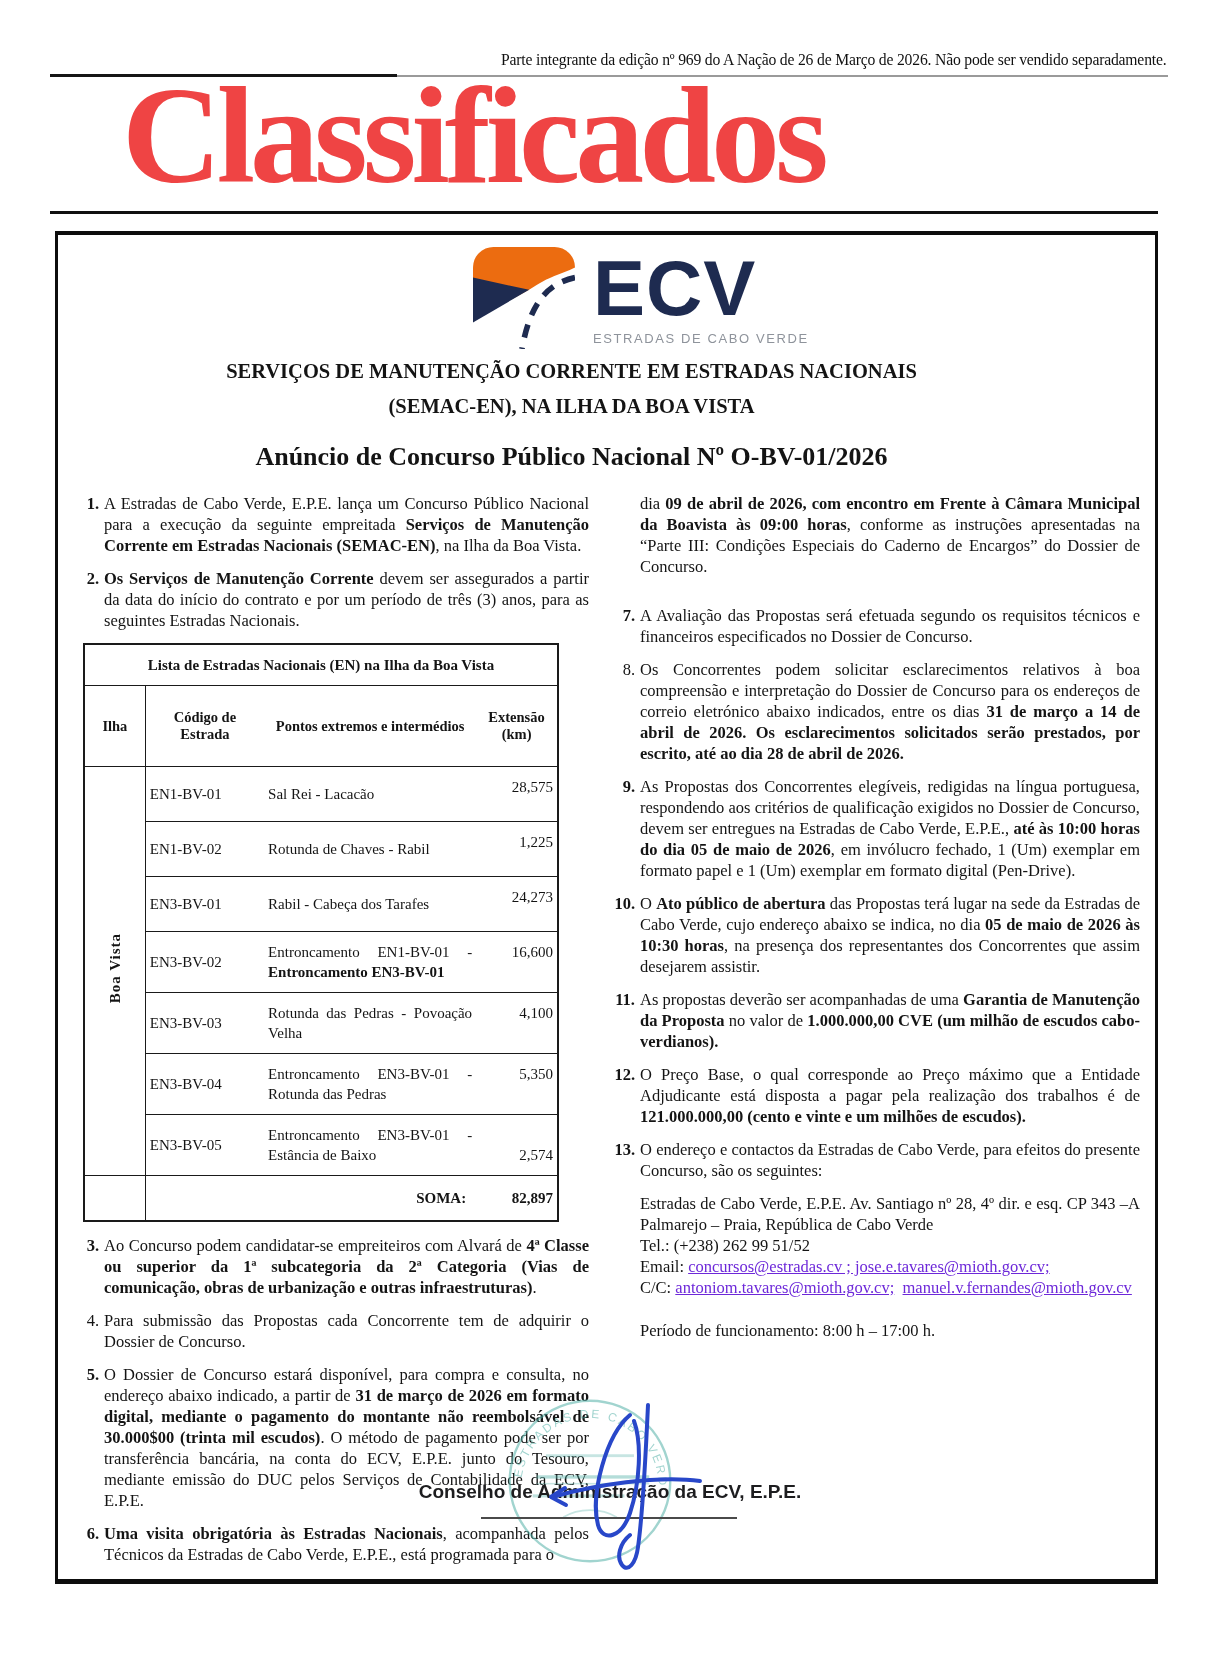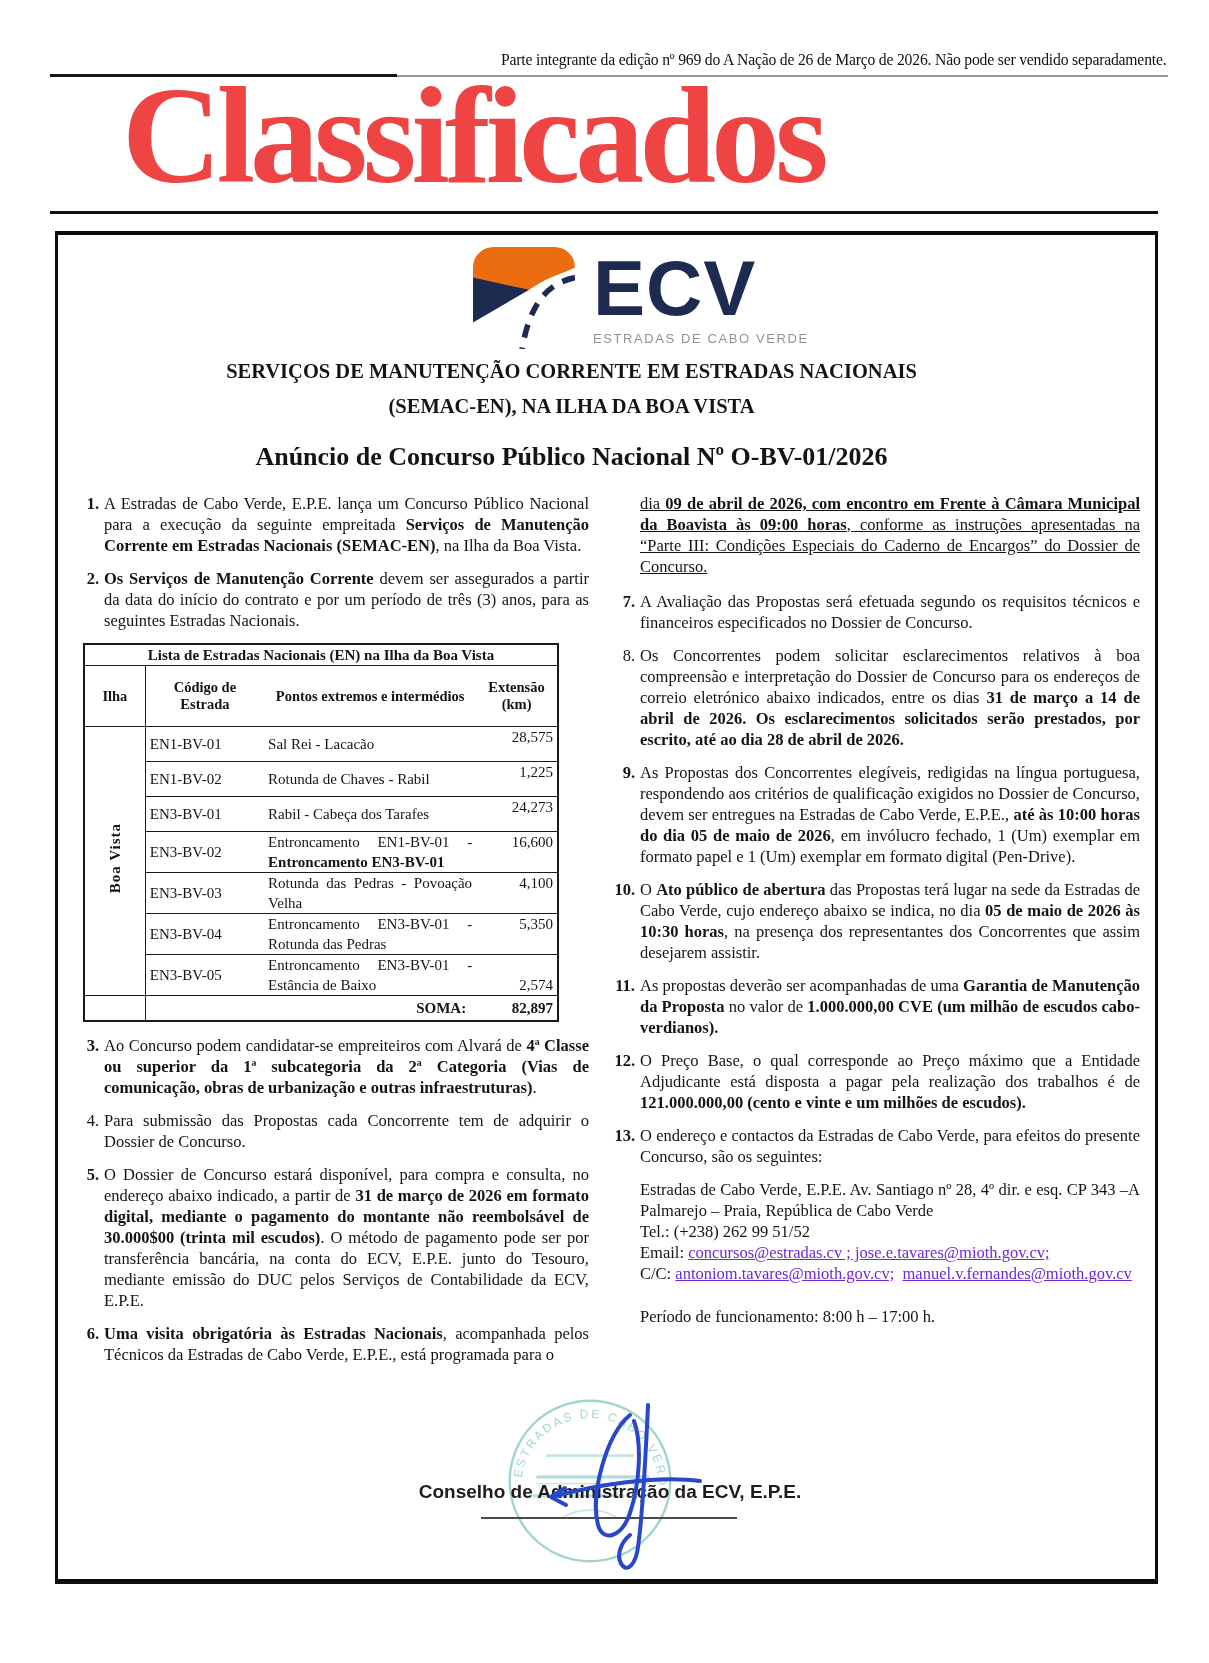--- a/index.html
+++ b/index.html
@@ -37,29 +37,29 @@
   
   .col{position:absolute;top:258px;font-size:16.5px;line-height:21px;text-align:justify;}
   .col-left{left:25px;width:506px;}
   .col-right{left:554px;width:528px;}
   .item{position:relative;margin-bottom:12px;}
   .col-left .item{padding-left:21px;}
   .col-right .item{padding-left:28px;}
   .num{position:absolute;left:0;top:0;text-align:right;}
   .col-left .num{width:16px;}
   .col-right .num{width:23px;}
-  .cont-par{padding-left:28px;margin-bottom:14px;text-decoration:underline;}
+  .cont-par{padding-left:28px;margin-bottom:28px;}
   .addr{padding-left:28px;margin-bottom:0;}
   .addr a{color:#6d28d9;text-decoration:underline;}
   .period{padding-left:28px;margin-top:22px;}
 
   
   table.roads{border-collapse:collapse;width:476px;margin:10px 0 13px 0;
               font-size:15px;line-height:20px;border:2px solid #1a1a1a;}
-  table.roads td{padding:0 4px;}
+  table.roads td{padding:10px 4px;}
   .title-row td{border-bottom:1.8px solid #1a1a1a;font-weight:bold;text-align:center;
                 font-size:15px;padding:4px 2px;}
   .header-row td{border-bottom:1.8px solid #1a1a1a;font-weight:bold;text-align:center;
                  vertical-align:middle;height:60px;font-size:14.5px;line-height:17px;}
   .header-row td.h-ilha{border-right:1.8px solid #1a1a1a;}
   tr.data td{border-top:1.5px solid #1a1a1a;height:34px;}
   tr.data:first-of-type td{border-top:none;}
   td.ilha{border-right:1.8px solid #1a1a1a;text-align:center;vertical-align:middle;width:54px;}
   .vtext{display:inline-block;writing-mode:vertical-rl;transform:rotate(180deg);
          font-weight:bold;letter-spacing:1px;font-size:15px;}

